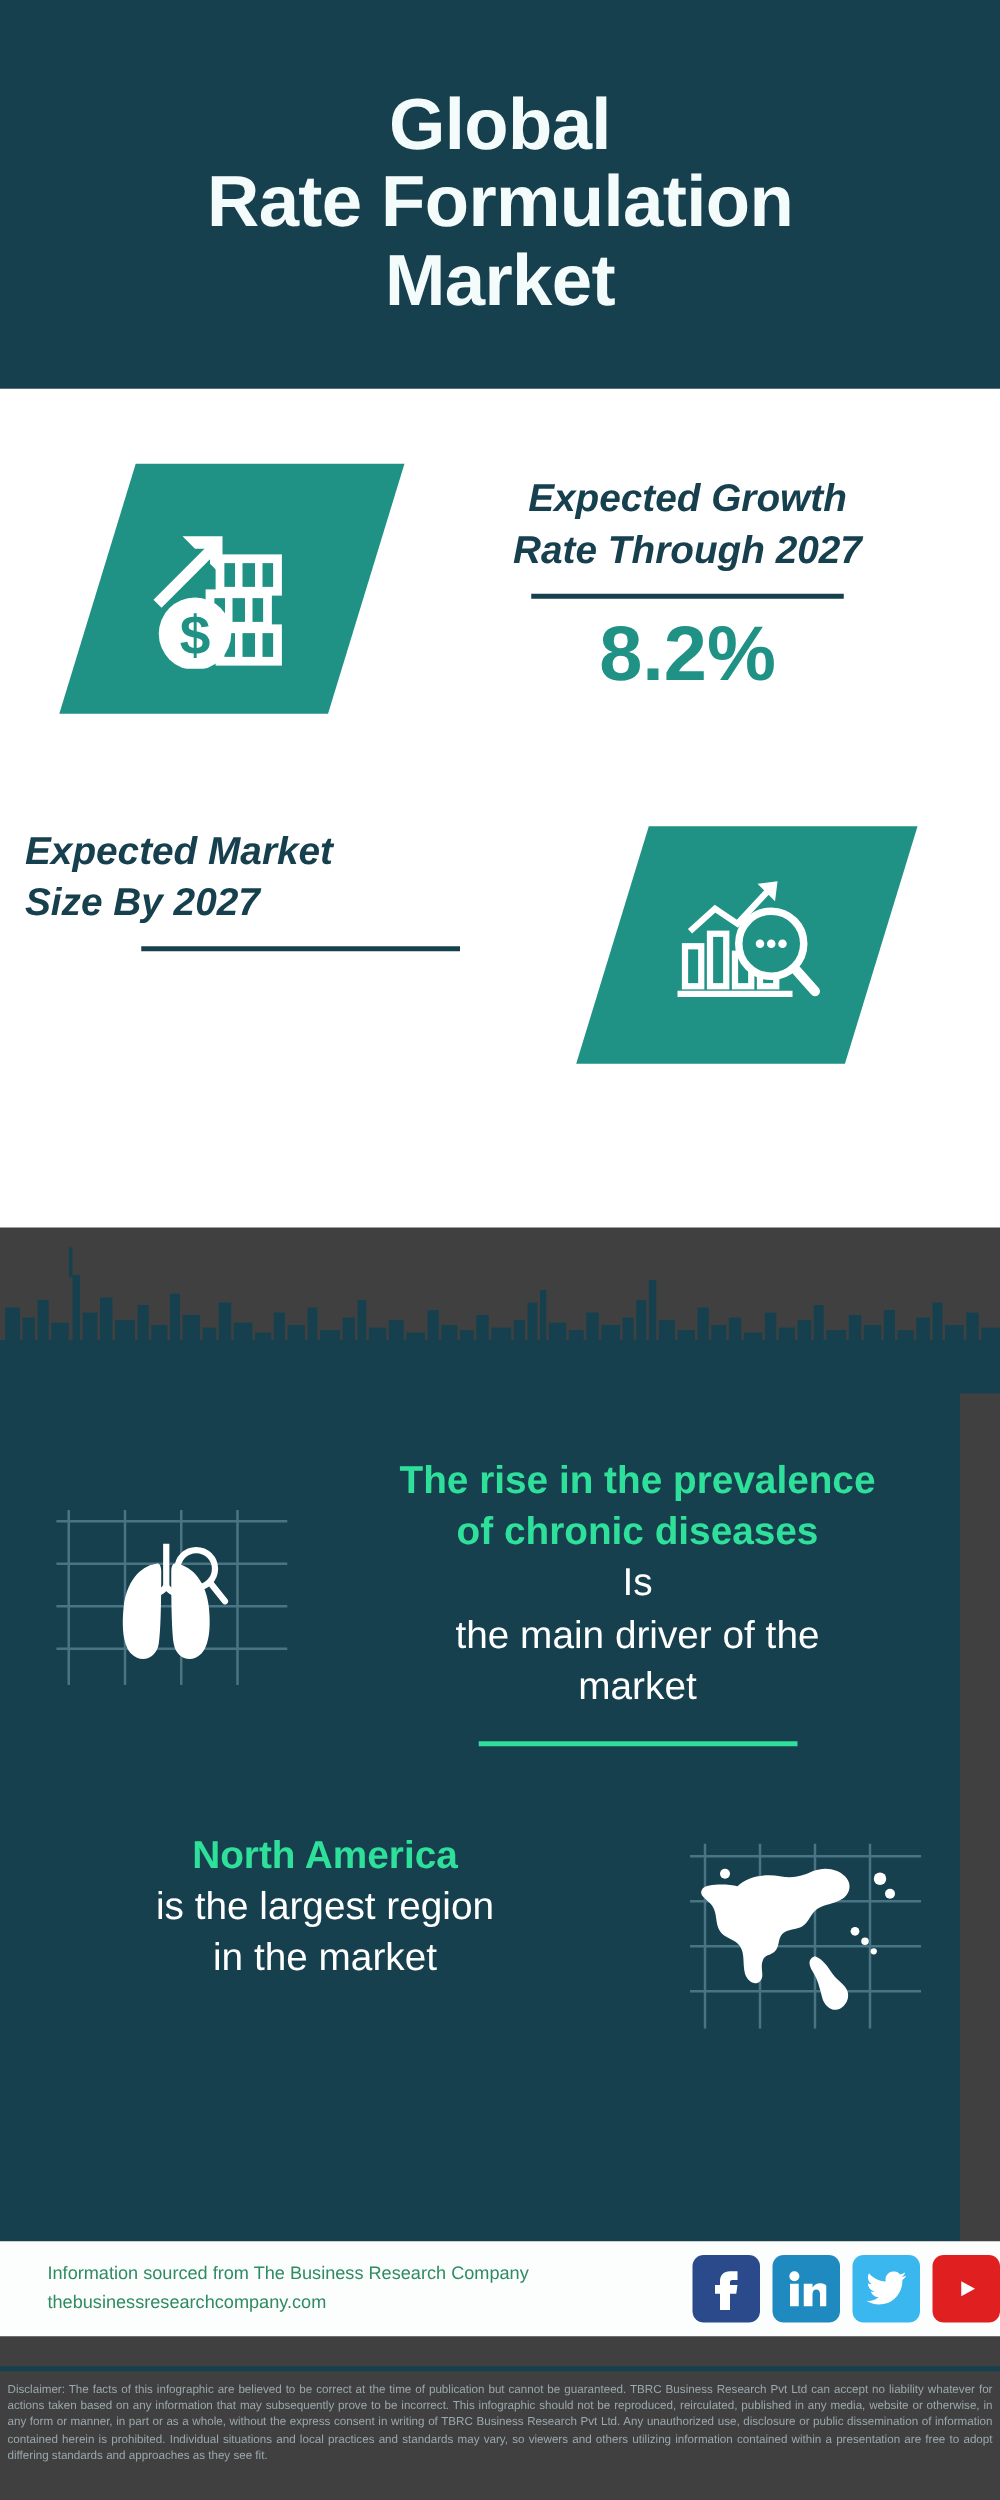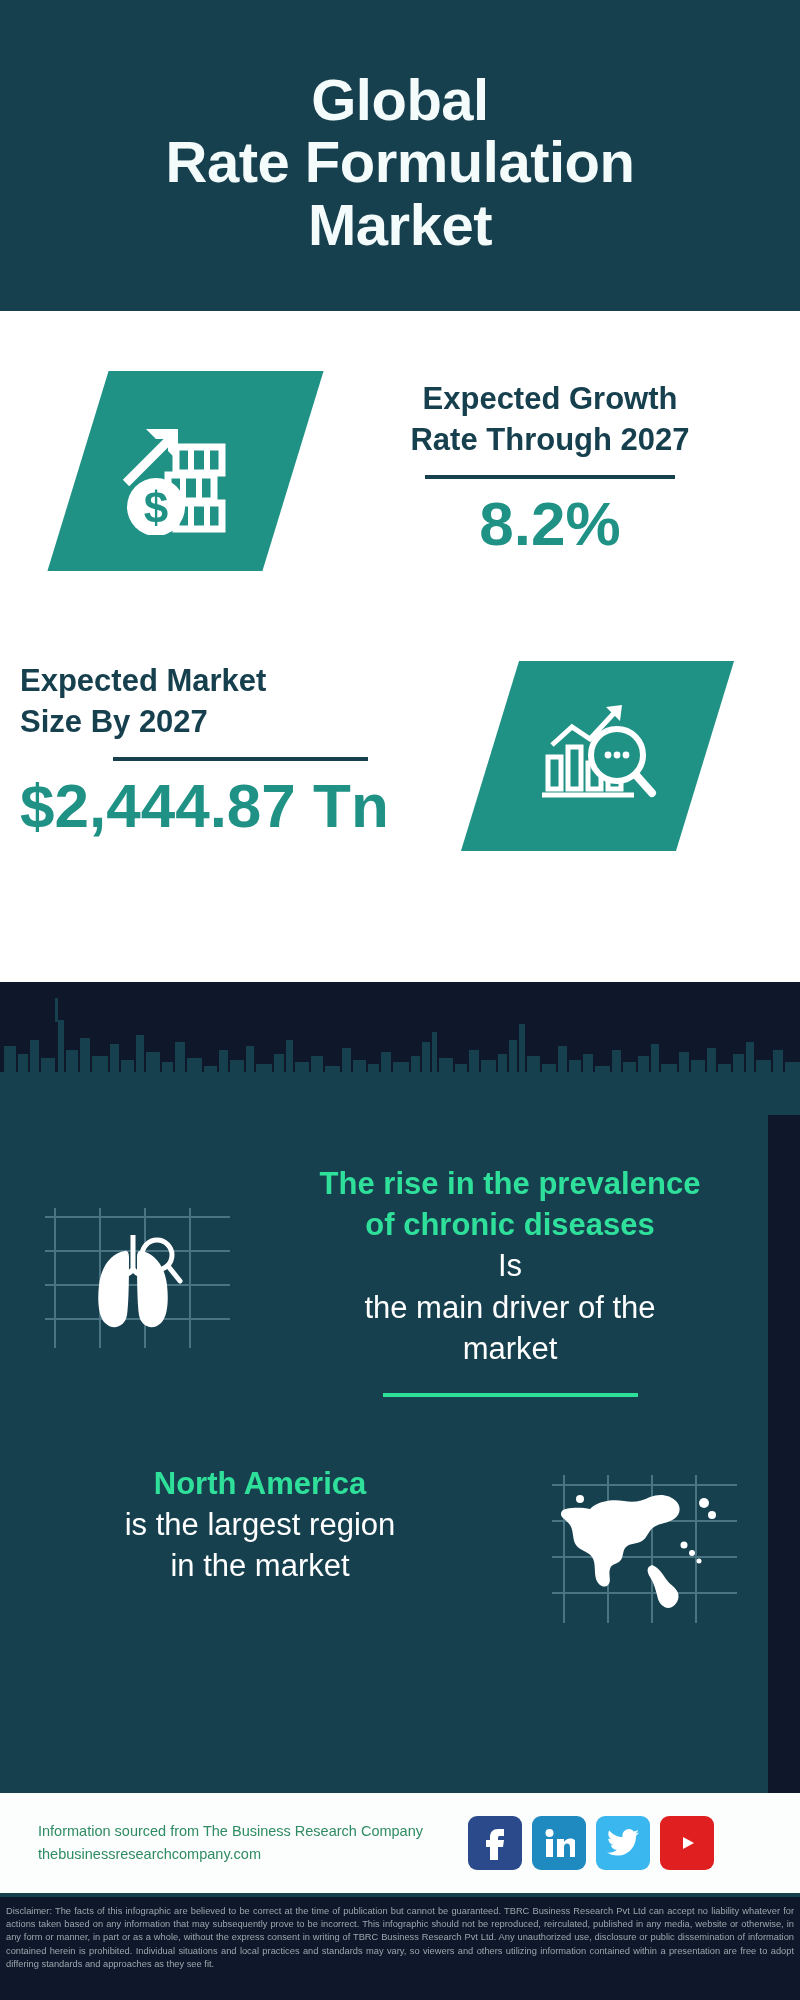--- a/index.html
+++ b/index.html
@@ -3,21 +3,21 @@
 <meta charset="utf-8">
 <style>
   * { margin:0; padding:0; box-sizing:border-box; }
   html,body { width:800px; }
   body {
     font-family:"Liberation Sans", sans-serif;
     background:#ffffff;
     width:800px; height:2000px;
     position:relative; overflow:hidden;
   }
-  .page { width:800px; height:2000px; position:relative; background:#0f172a; }
+  .page { width:800px; height:2000px; position:relative; background:#404040; }
 
   
   .header {
     background:#17404f; width:800px; height:311px;
     display:flex; align-items:center; justify-content:center;
     flex-direction:column; padding-top:14px;
   }
   .header h1 {
     color:#f4fbfb; font-size:58px; font-weight:bold;
     line-height:1.07; text-align:center; letter-spacing:-0.5px;
@@ -32,21 +32,21 @@
     transform:skewX(-17deg);
     display:flex; align-items:center; justify-content:center;
   }
   .para .inner { transform:skewX(17deg); display:flex; align-items:center; justify-content:center; }
 
   .growth-row { position:absolute; top:60px; left:0; width:800px; height:230px; }
   .para-growth { position:absolute; left:78px; top:0; width:215px; height:200px; }
 
   .growth-text { position:absolute; left:330px; top:8px; width:440px; text-align:center; }
   .lbl {
-    color:#17404f; font-size:31px; font-weight:bold; line-height:1.32;
+    color:#17404f; font-size:31px; font-weight:bold; line-height:1.32;font-style:italic;
   }
   .rule {
     height:4px; background:#17404f; width:250px; margin:14px auto 12px auto;
   }
   .bigval { color:#1f9285; font-size:62px; font-weight:bold; line-height:1.05; }
 
   .size-row { position:absolute; top:340px; left:0; width:800px; height:240px; }
   .size-text { position:absolute; left:20px; top:10px; width:440px; }
   .para-size { position:absolute; left:490px; top:10px; width:215px; height:190px; }
   .rule-dark { height:4px; background:#17404f; width:255px; margin:14px auto 12px auto; }
@@ -68,22 +68,22 @@
   }
   .plain { color:#fff; font-size:31px; line-height:1.33; }
   .rule-green { height:4px; background:#2fe09b; width:255px; margin:24px auto 0 auto; }
 
   .region-block { position:absolute; top:320px; left:0; width:800px; }
   .region-text { position:absolute; left:10px; top:30px; width:500px; text-align:center; }
   .region-icon { position:absolute; left:552px; top:40px; width:185px; height:150px; }
 
   
   .footer {
-    position:absolute; top:1793px; left:0; width:800px; height:100px;
-    background:#fcfdfd; display:flex; align-items:center;
+    position:absolute; top:1793px; left:0; width:800px; height:76px;
+    background:#fcfdfd; display:flex; align-items:center;justify-content:space-between;
   }
   .src { margin-left:38px; width:430px; }
   .src div { color:#2e8b63; font-size:14.5px; line-height:1.58; }
   .socials { display:flex; gap:10px; align-items:center; }
   .sq { width:54px; height:54px; border-radius:9px; display:flex;
         align-items:center; justify-content:center; }
   .sq svg { display:block; }
 
   .divider { position:absolute; top:1893px; left:0; width:800px; height:4px; background:#17404f; }
 
@@ -138,21 +138,20 @@
         <div class="rule"></div>
         <div class="bigval">8.2%</div>
       </div>
     </div>
 
     <div class="size-row">
       <div class="size-text">
         <div class="lbl">Expected Market</div>
         <div class="lbl">Size By 2027</div>
         <div class="rule-dark"></div>
-        <div class="bigval">$2,444.87 Tn</div>
       </div>
       <div class="para para-size">
         <div class="inner">
           <svg width="120" height="118" viewBox="0 0 120 118">
             <g stroke="#ffffff" fill="none" stroke-width="5">
               <polyline points="14,48 34,30 52,42 78,14"></polyline>
               <polygon points="68,10 84,8 82,24" fill="#ffffff" stroke="none"></polygon>
               <rect x="10" y="60" width="13" height="32"></rect>
               <rect x="30" y="50" width="13" height="42"></rect>
               <rect x="50" y="66" width="13" height="26"></rect>

